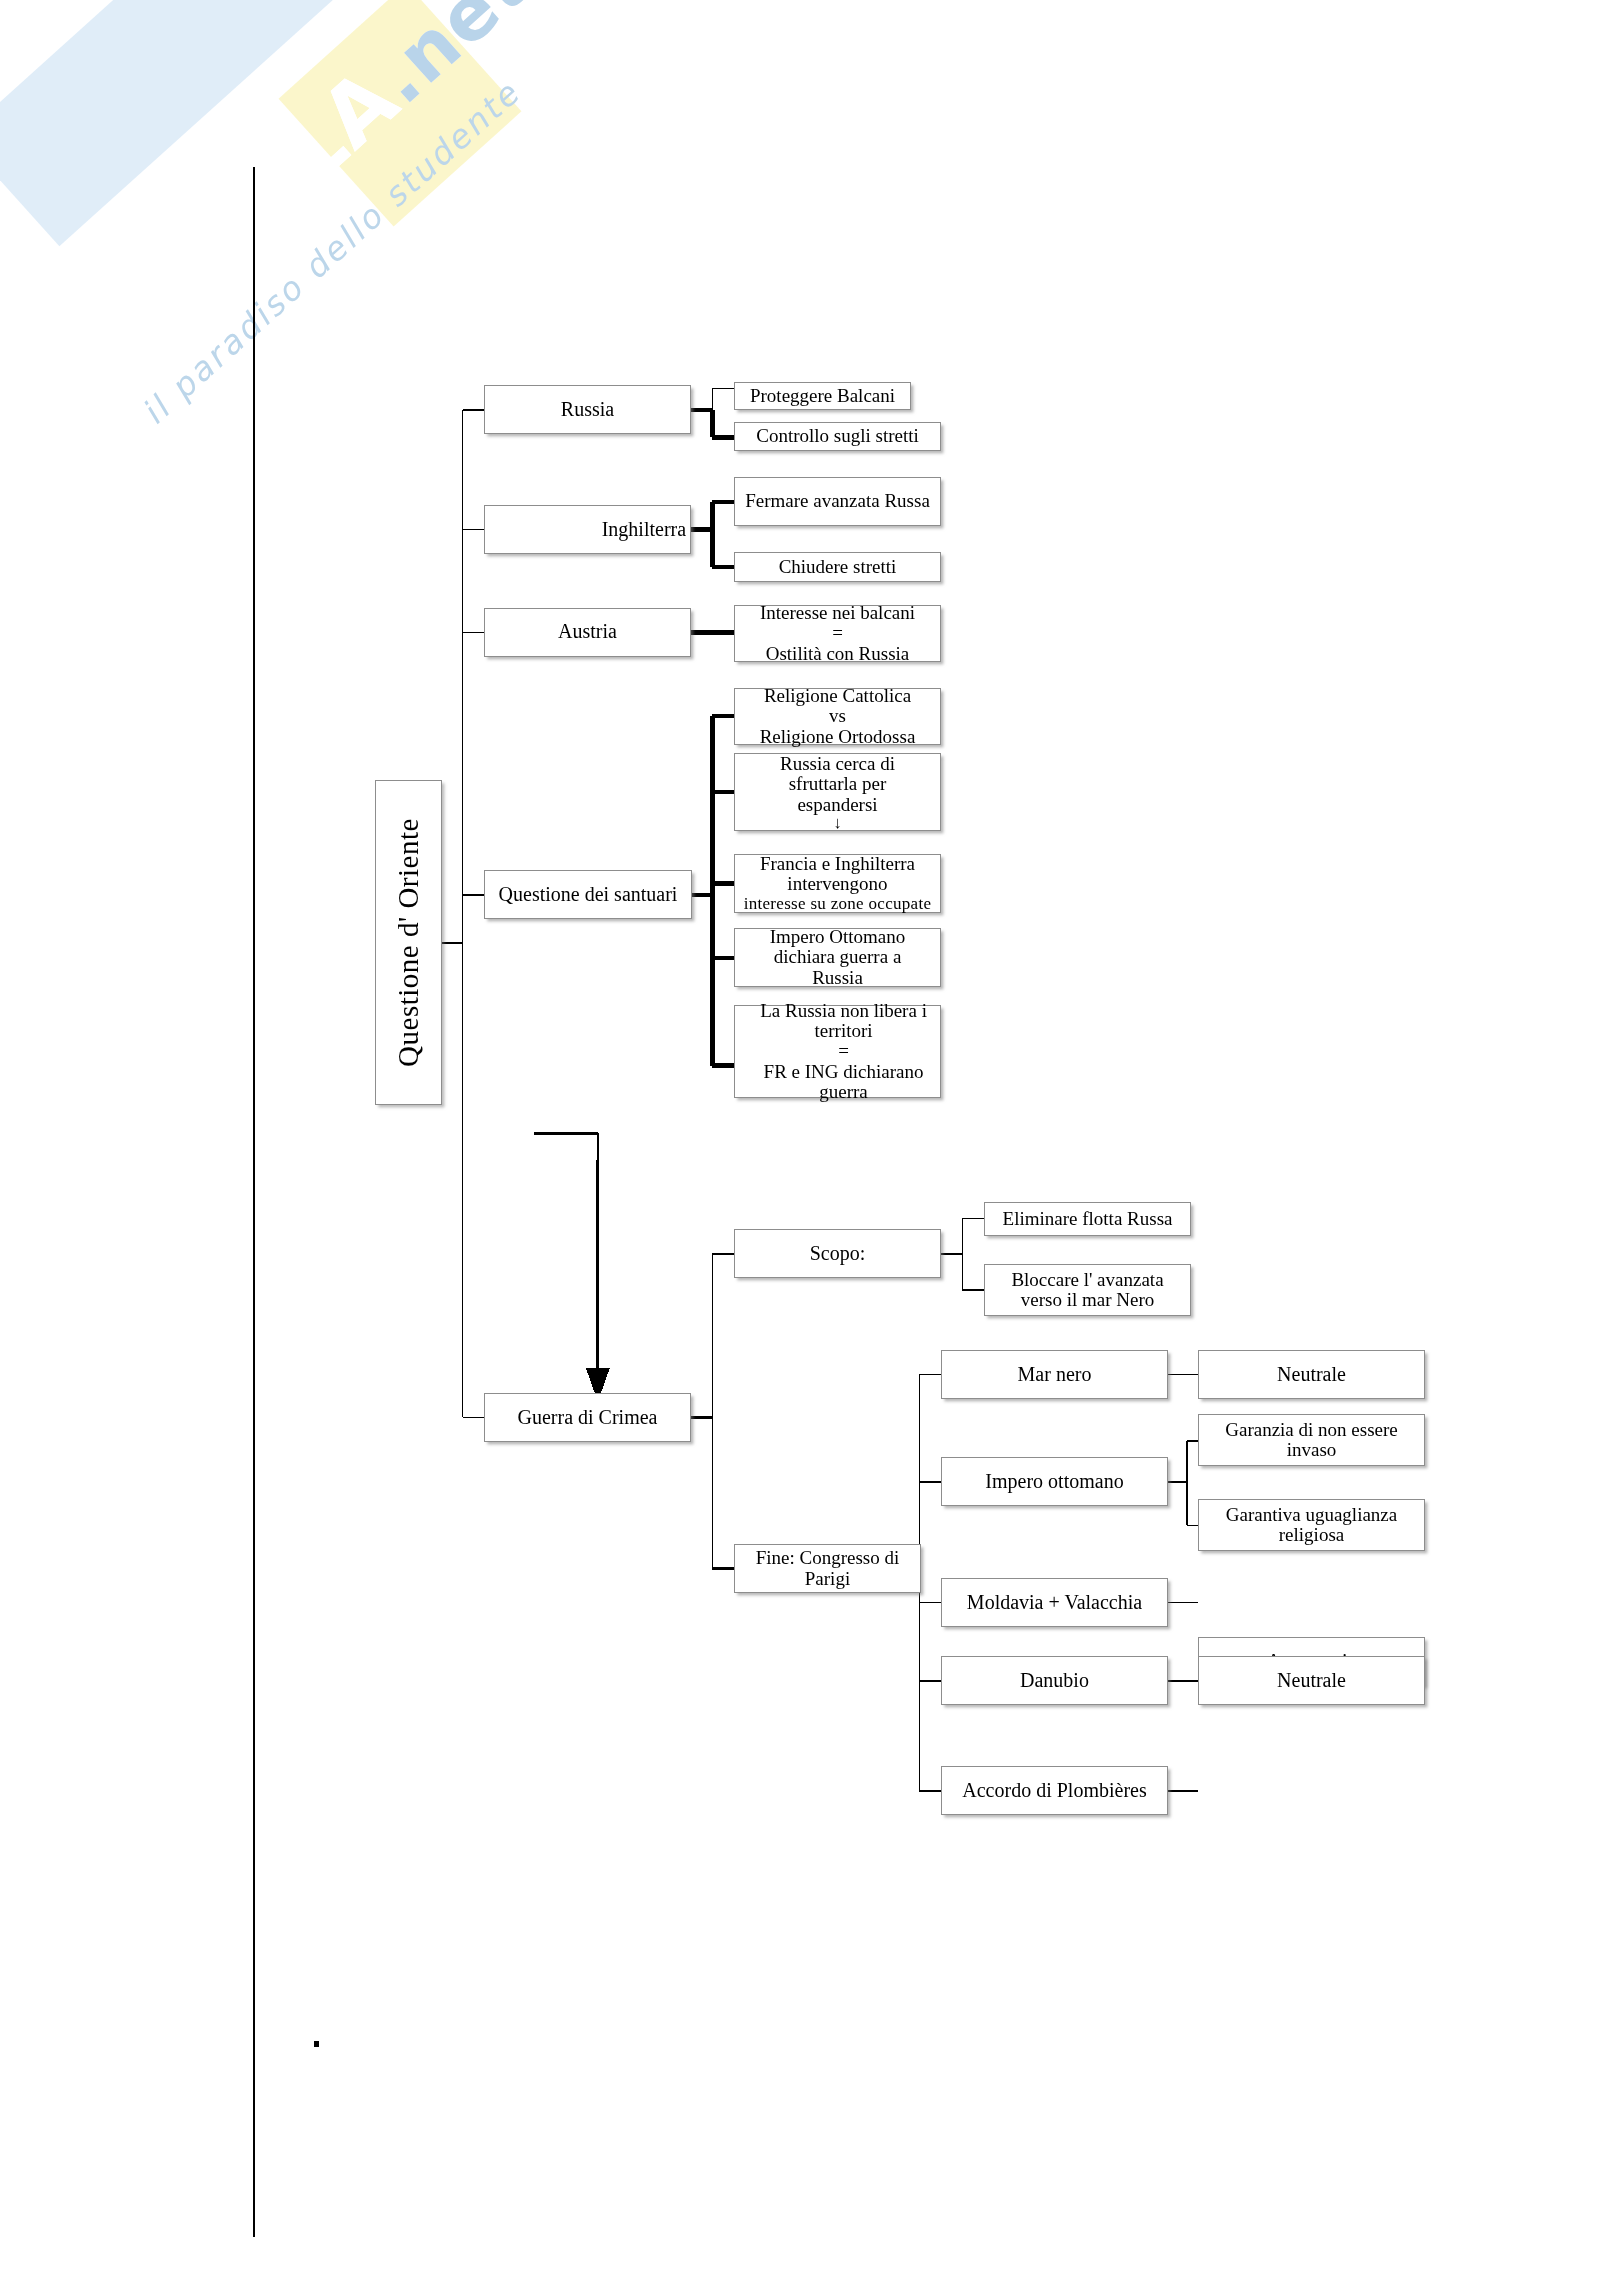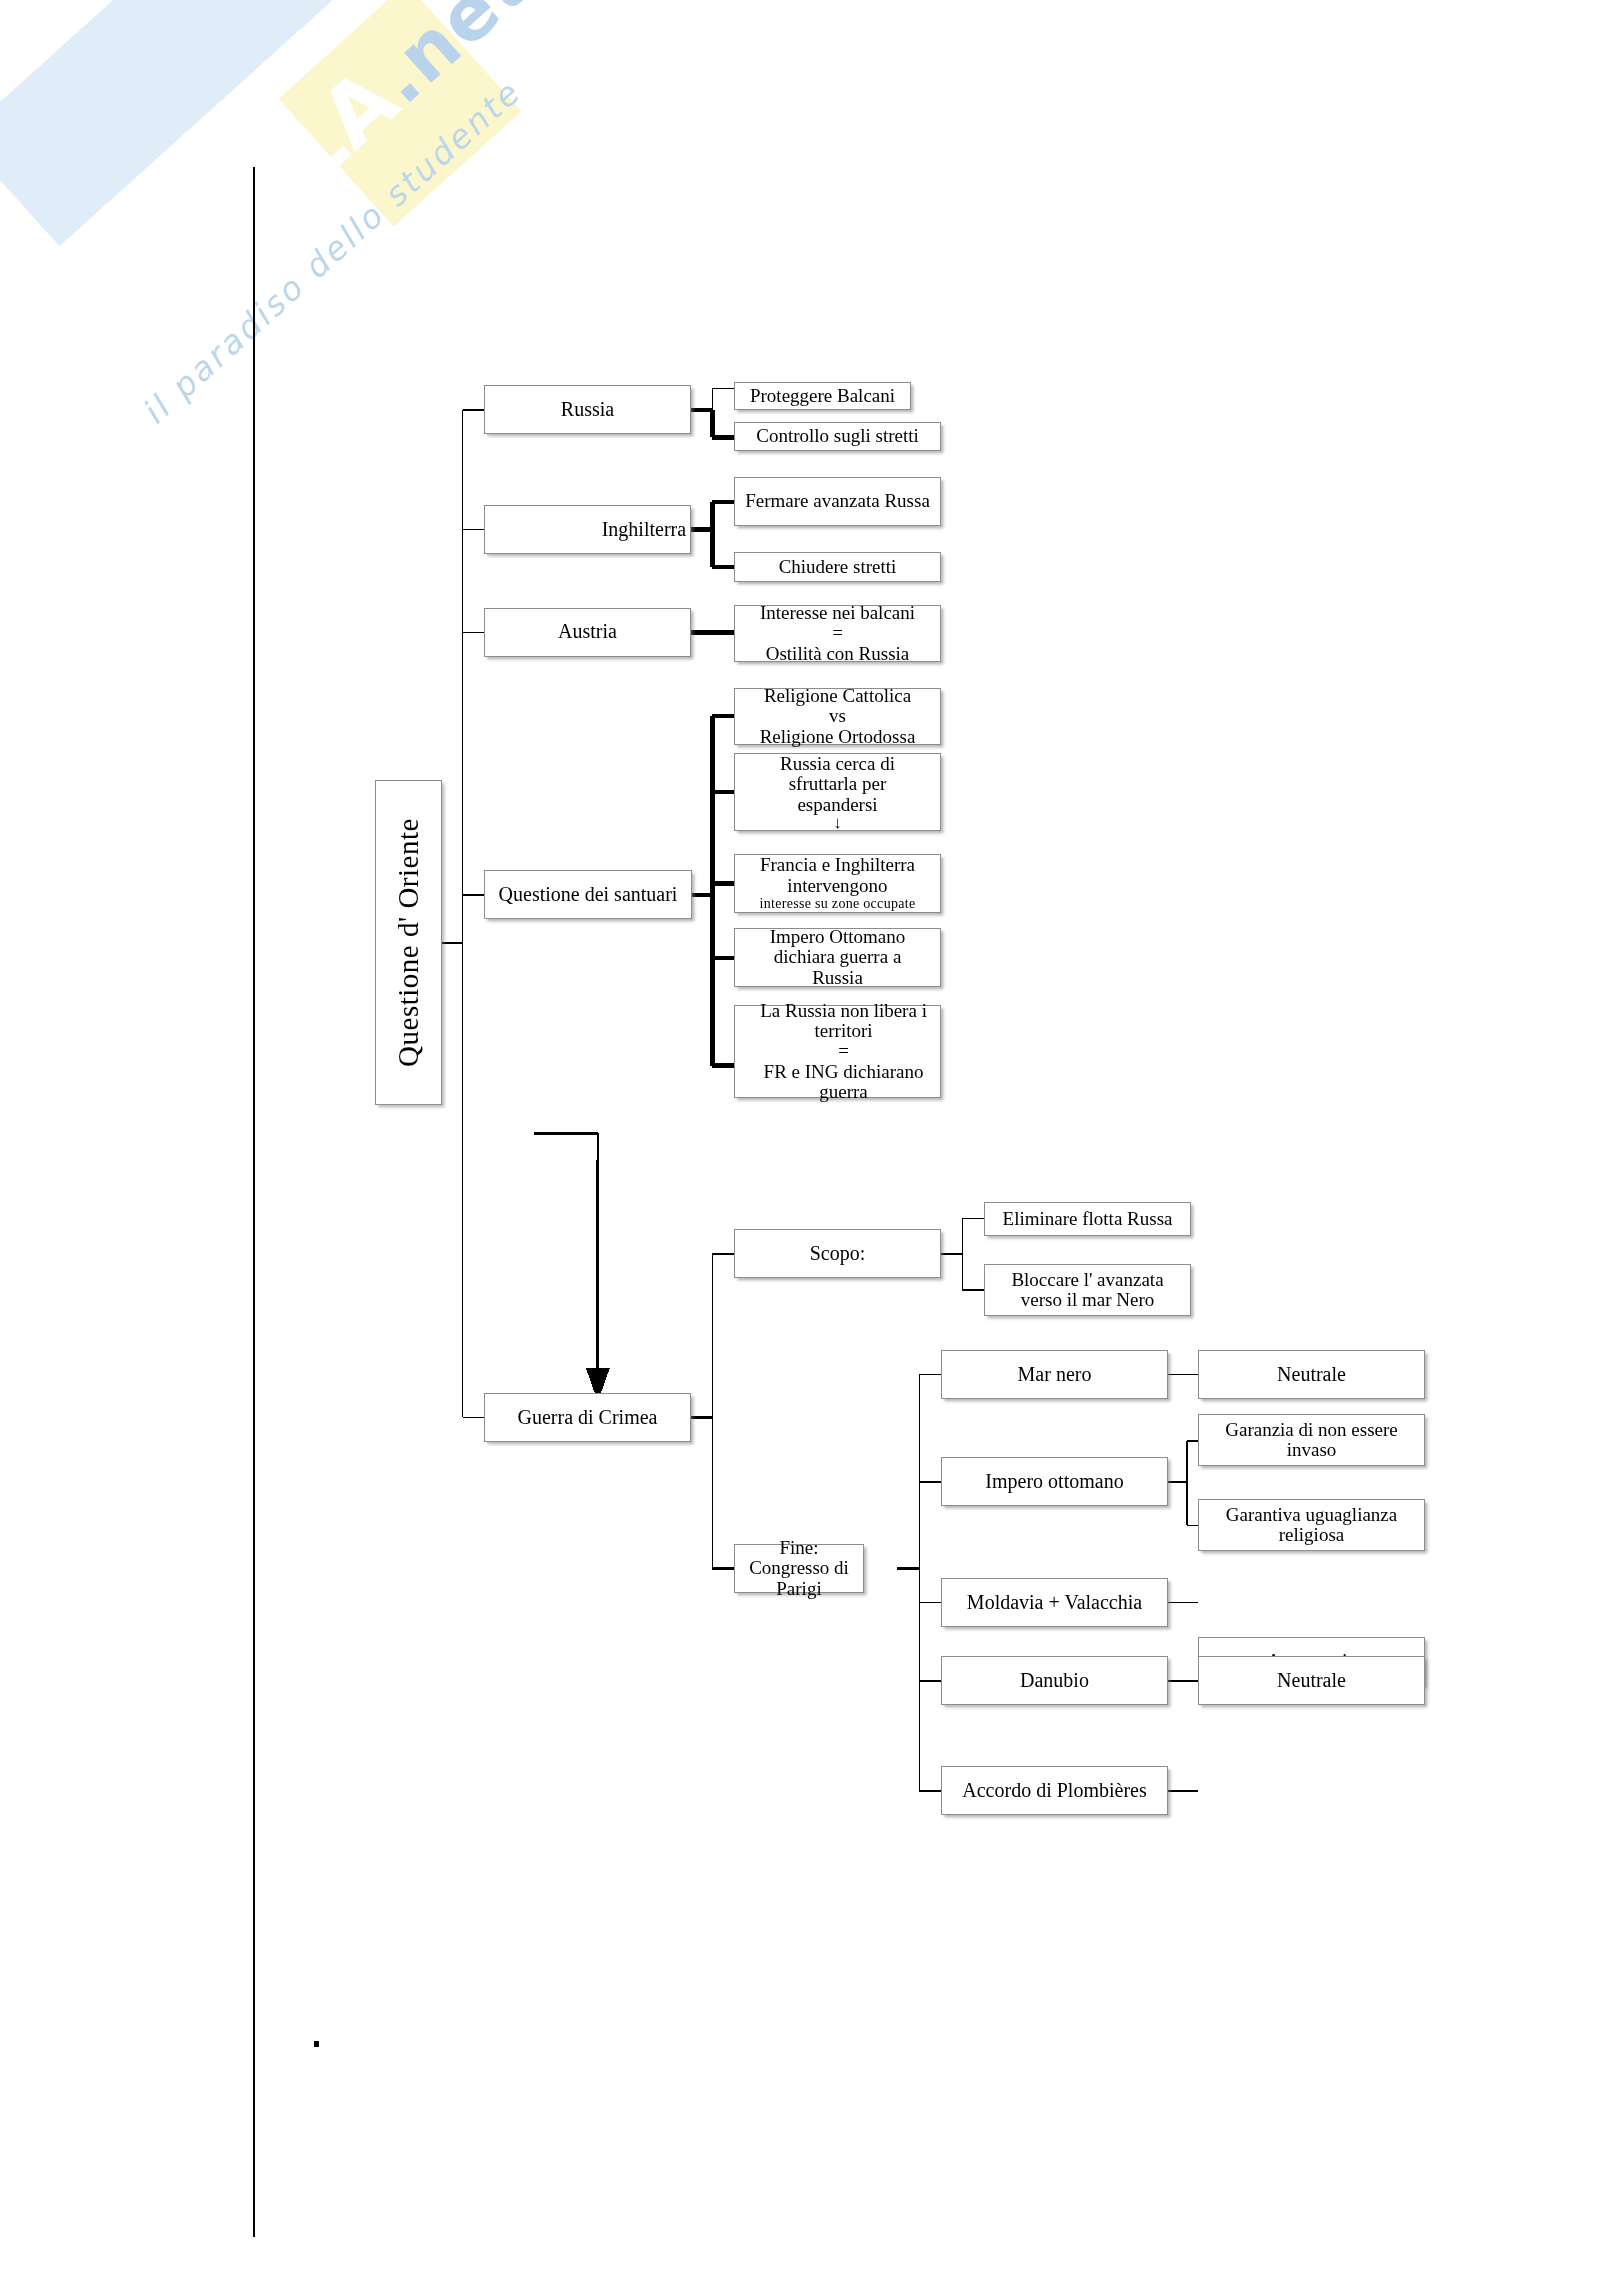--- a/index.html
+++ b/index.html
@@ -111,21 +111,21 @@
     text-align:center;
     z-index:4;
     line-height:1.06;
     padding:0 3.9px;
   }
   .node .txt{display:block;width:100%;}
   .node.sz-m{font-size:20px;}
   .node.sz-s{font-size:19px;}
   .node .small{
     display:block;
-    font-size:14px;
+    font-size:17px;
     letter-spacing:0.3px;
     margin-top:1px;
   }
   .node .arrow{display:block;font-size:16.7px;line-height:.9;}
 
   
   #root-node{
     position:absolute;
     left:375px;
     top:780px;
@@ -338,21 +338,21 @@
       <span class="txt">Eliminare flotta Russa</span>
     </div>
 
     <div class="node sz-s" style="left:984px;top:1264px;width:207px;height:52px;">
       <span class="txt">
         <span>Bloccare l' avanzata</span><br>
         <span>verso il mar Nero</span>
       </span>
     </div>
 
-    <div class="node sz-s" style="left:734px;top:1544px;width:130px;height:49px;">
+    <div class="node sz-s" style="left:734px;top:1544px;width:187px;height:49px;">
       <span class="txt">
         <span>Fine: Congresso di</span><br>
         <span>Parigi</span>
       </span>
     </div>
 
     <div class="node sz-m" style="left:941px;top:1350px;width:227px;height:49px;">
       <span class="txt">Mar nero</span>
     </div>
     <div class="node sz-m" style="left:1198px;top:1350px;width:227px;height:49px;">

